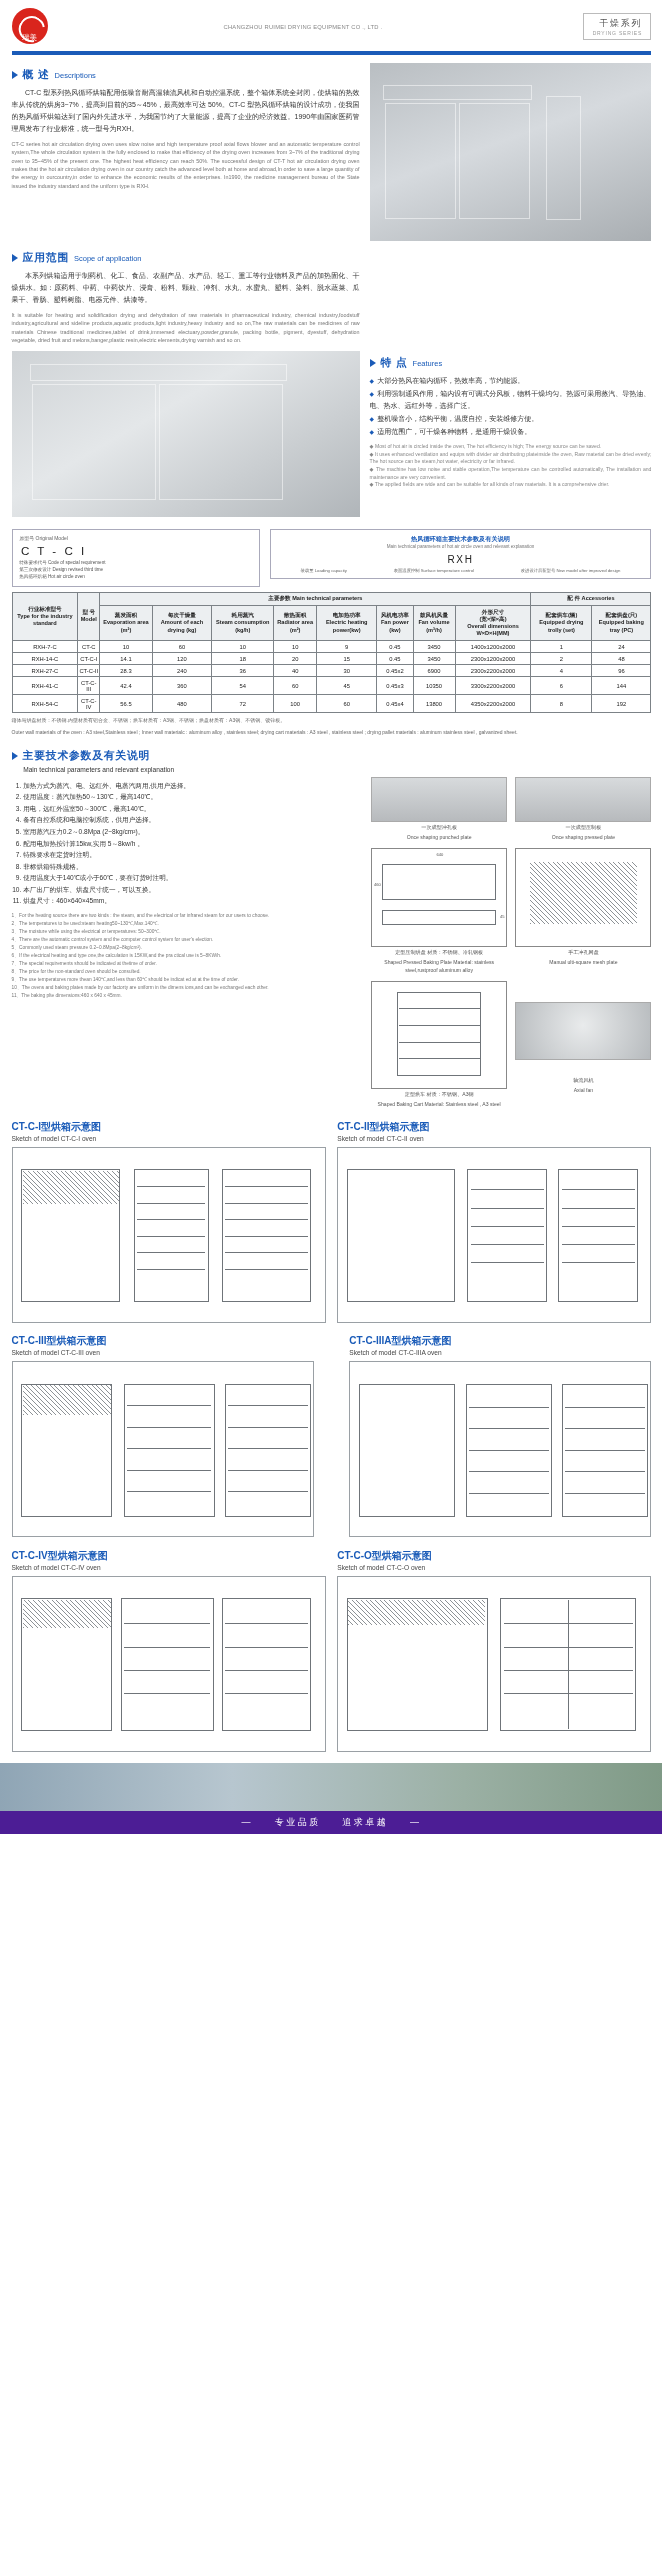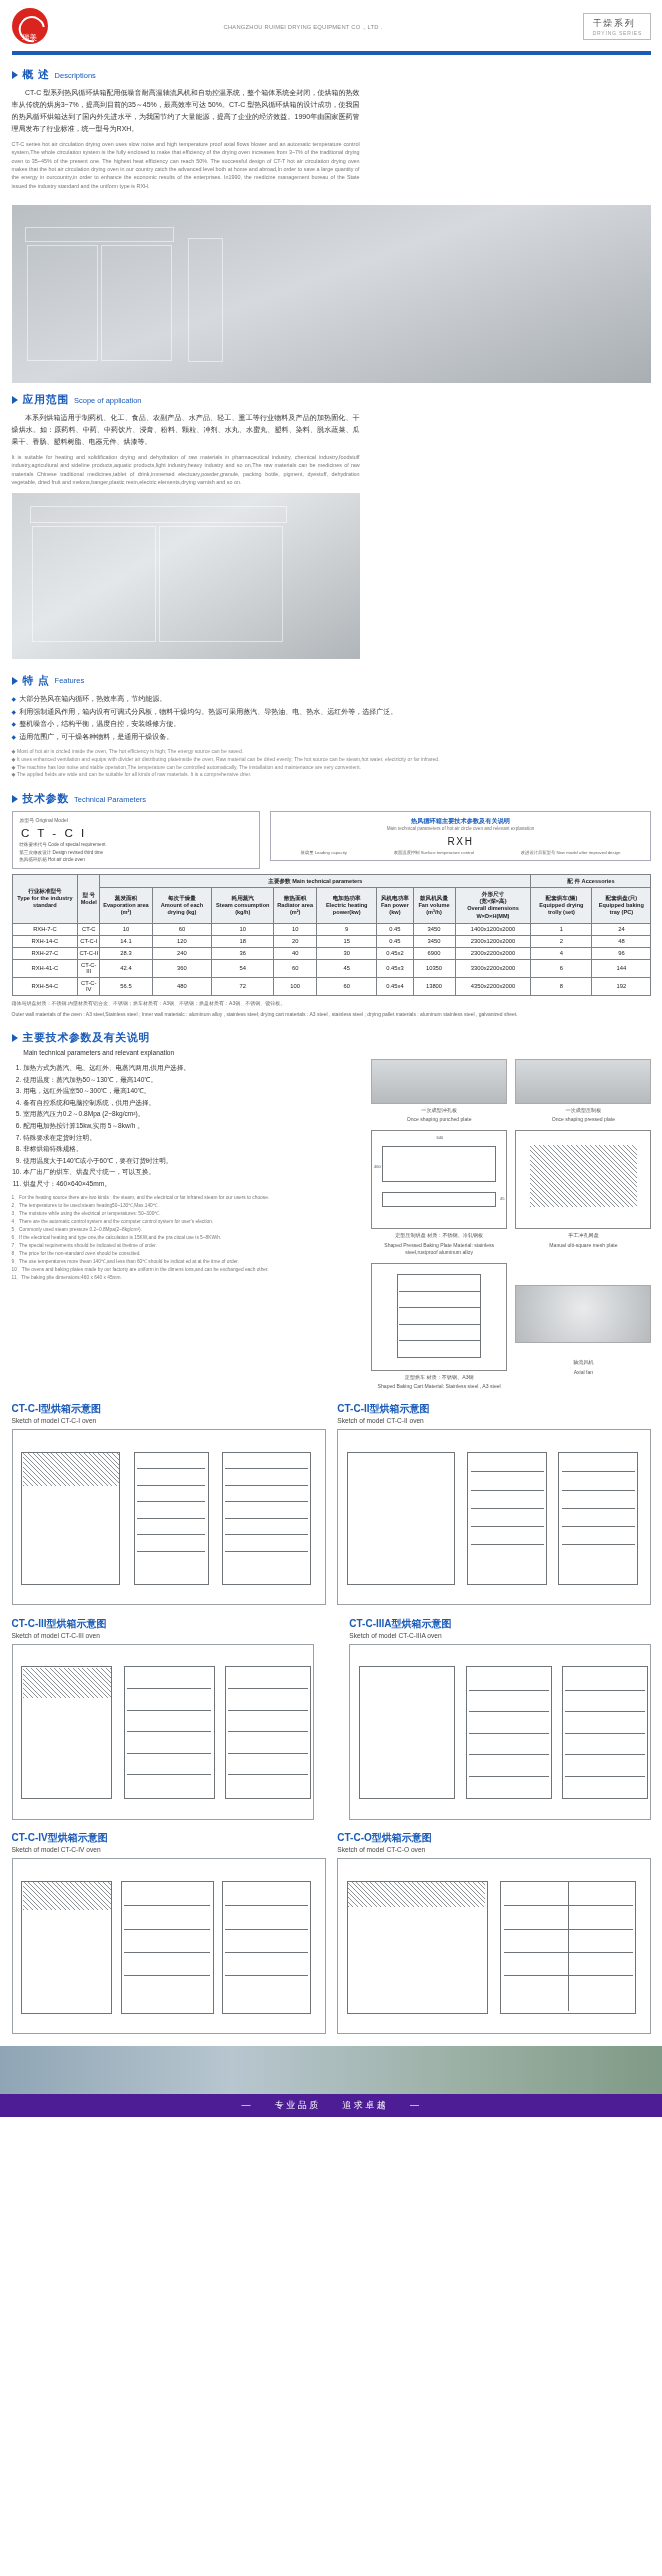--- a/index.html
+++ b/index.html
@@ -19,40 +19,40 @@
   .logo-mark { width:36px; height:36px; border-radius:50%; background:#d9251d; position:relative; }
   .logo-mark:after {
     content:""; position:absolute; left:7.5px; top:7.5px; width:21.5px; height:21.5px;
     border:2.5px solid #fff; border-radius:50%; border-right-color:transparent;
     transform: rotate(35deg);
   }
   .logo-mark span { position:absolute; color:#fff; font-size:7.5px; left:0; right:0; bottom:1.7px; text-align:center; letter-spacing:0px;}
   .company { flex:1; text-align:center; margin-left:-25px;}
   .company .cn { color:#1a5bb8; font-size:14px; font-weight:bold; letter-spacing:0.8px; }
   .company .en { color:#888; font-size:5.8px; letter-spacing:0.2px; margin-top:1.7px; }
-  .series-box { border:0.8px solid #bbb; padding:3.3px 8.3px; text-align:left; color:#555; }
+  .series-box { border:0.8px solid #bbb; padding:3.3px 8.3px; text-align:right; color:#555; }
   .series-box .cn { font-size:9px; letter-spacing:1.7px; }
   .series-box .en { font-size:5px; color:#999; letter-spacing:0.8px; }
   .rule { height:1.7px; background:#1a5bb8; margin:1.7px 11.6px 0 11.6px;}
   .rule2 { height:0.8px; background:#1a5bb8; margin:0.8px 11.6px 0 11.6px;}
 
   
   .titlebar { display:flex; align-items:baseline; gap:8.3px; padding:8.3px 11.6px 3.3px 15px; }
   .titlebar .cn { color:#1a5bb8; font-size:12.4px; font-weight:bold; }
   .titlebar .en { color:#1a5bb8; font-size:9px; }
   .blue-underline { height:0.8px; background:#1a5bb8; margin:0 11.6px 8.3px 11.6px; }
 
   
   .sec-head { display:flex; align-items:center; gap:5px; margin:5px 0 5px 0; }
   .sec-head .tri { width:0;height:0;border-left:6.6px solid #1a5bb8;border-top:4.1px solid transparent;border-bottom:4.1px solid transparent; }
   .sec-head .cn { color:#1a5bb8; font-size:10.8px; font-weight:bold; letter-spacing:0.8px;}
   .sec-head .en { color:#1a5bb8; font-size:7.5px; }
 
   
-  .cols { display:flex; gap:10px; padding:0 11.6px;flex-direction:column; }
+  .cols { display:flex; gap:10px; padding:0 11.6px; }
   .col-l { width:348px; }
   .col-r { flex:1; }
   p.cn-body { font-size:7px; line-height:1.7; text-align:justify; color:#333; margin:2.5px 0 5px 0; text-indent: 13.3px;}
   p.en-body { font-size:5.4px; line-height:1.55; text-align:justify; color:#777; margin:1.7px 0 5px 0; }
 
   
   .photo { background:#c9ccce; position:relative; overflow:hidden; }
   .photo.machine1 { height:178px; background:linear-gradient(160deg,#b9bec2 0%,#d6dade 45%,#a9aeb2 100%); }
   .photo.machine2 { height:166px; background:linear-gradient(150deg,#cfd3d6 0%,#e4e7e9 40%,#b0b5b9 100%); }
   .photo .door { position:absolute; border:0.8px solid rgba(255,255,255,.5); }
@@ -179,25 +179,20 @@
         <li>适用范围广，可干燥各种物料，是通用干燥设备。</li>
       </ul>
       <div class="feat-en" style="white-space:pre-line;">◆ Most of hot air is circled inside the oven, The hot efficiency is high; The energy source can be saved.
 ◆ It uses enhanced ventilation and equips with divider air  distributing plateinside the oven, Raw material can be dried evenly; The hot source can be steam,hot water, electricity or far infrared.
 ◆ The machine has low noise and stable operation,The temperature can be controlled automatically, The installation and maintenance are very convenient.
 ◆ The applied fields are wide and can be suitable for all kinds of raw materials. It is a comprehensive drier.</div>
     </div>
   </div>
 
   <div style="padding:8.3px 11.6px 0 11.6px;">
-    <div class="sec-head">
-      <div class="tri"></div>
-      <div class="cn">技术参数</div>
-      <div class="en">Technical Parameters</div>
-    </div>
 
     <div style="display:flex; gap:10px; align-items:flex-start; margin-top:3.3px;">
       <div style="width:248px; border:0.8px solid #aab; padding:5px 6.6px;">
         <div style="font-size:5px;color:#666;">原型号 Original Model</div>
         <div style="font-size:11.6px;letter-spacing:2.5px;margin:3.3px 0 1.7px 1.7px;color:#222;">C T - C I</div>
         <div style="font-size:4.6px;color:#555;line-height:1.6;">
           <div>特殊要求代号  Code of special requirement</div>
           <div>第三次修改设计  Design revised third time</div>
           <div>热风循环烘箱  Hot air circle oven</div>
         </div>

